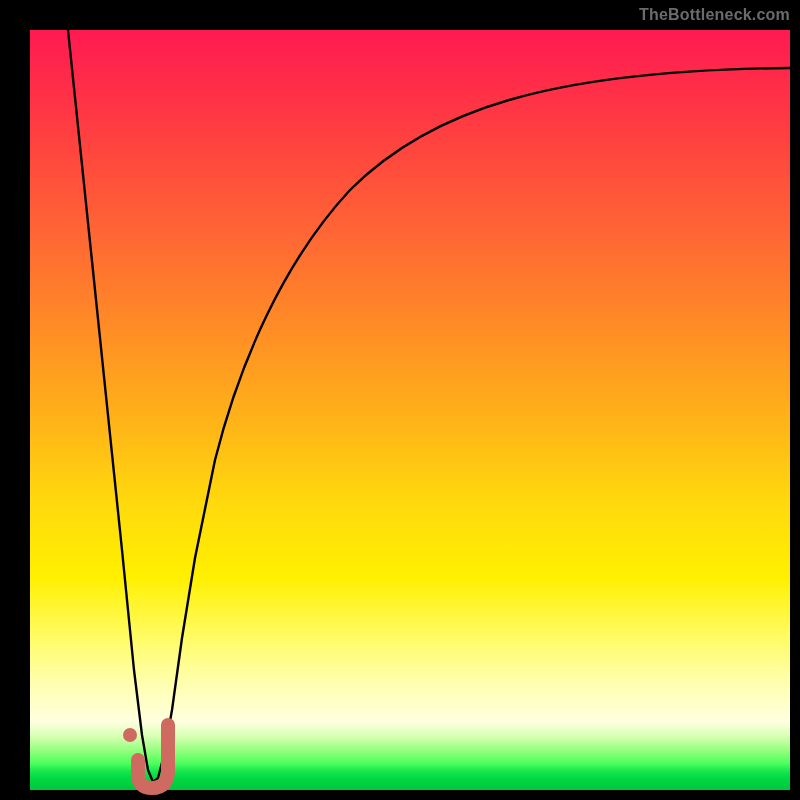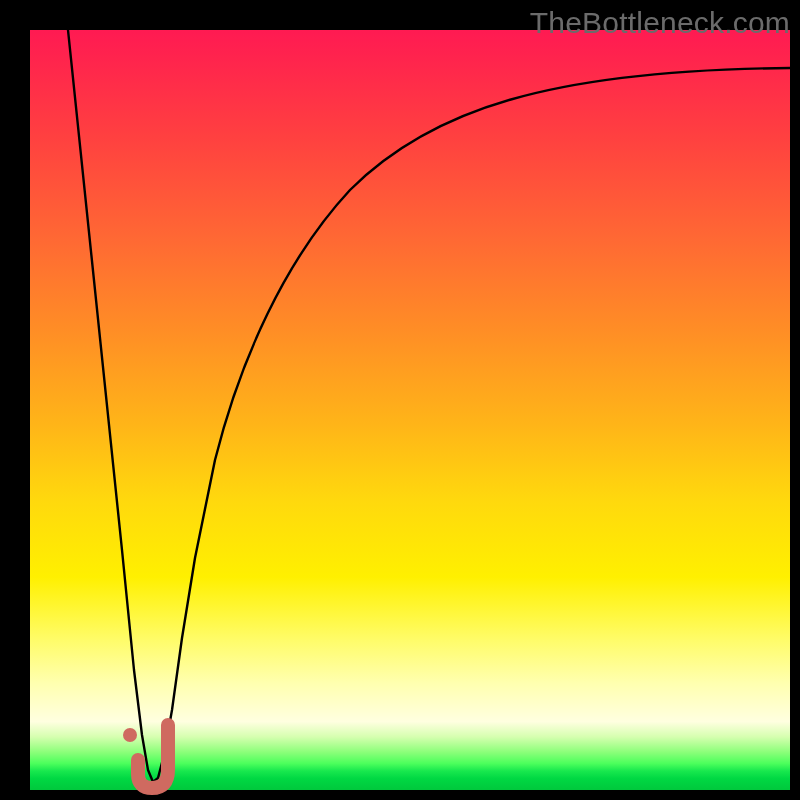--- a/index.html
+++ b/index.html
@@ -45,22 +45,22 @@
       #18e84e 97.5%,
       #00d843 98.5%,
       #00c83c 100%
     );
   }
   .watermark {
     position: absolute;
     top: 6px;
     right: 10px;
     color: #6b6b6b;
-    font-size: 30px;
-    font-weight: 400;
+    font-size: 16px;
+    font-weight: 700;
     letter-spacing: 0.2px;
     user-select: none;
   }
   svg.curve {
     position: absolute;
     left: 30px;
     top: 30px;
     width: 760px;
     height: 760px;
     overflow: visible;

